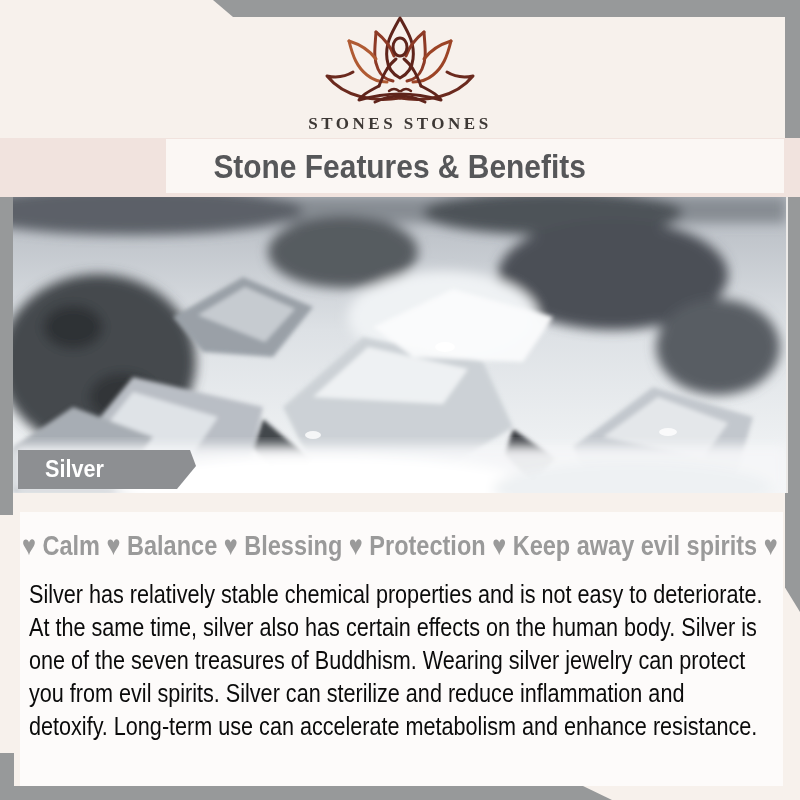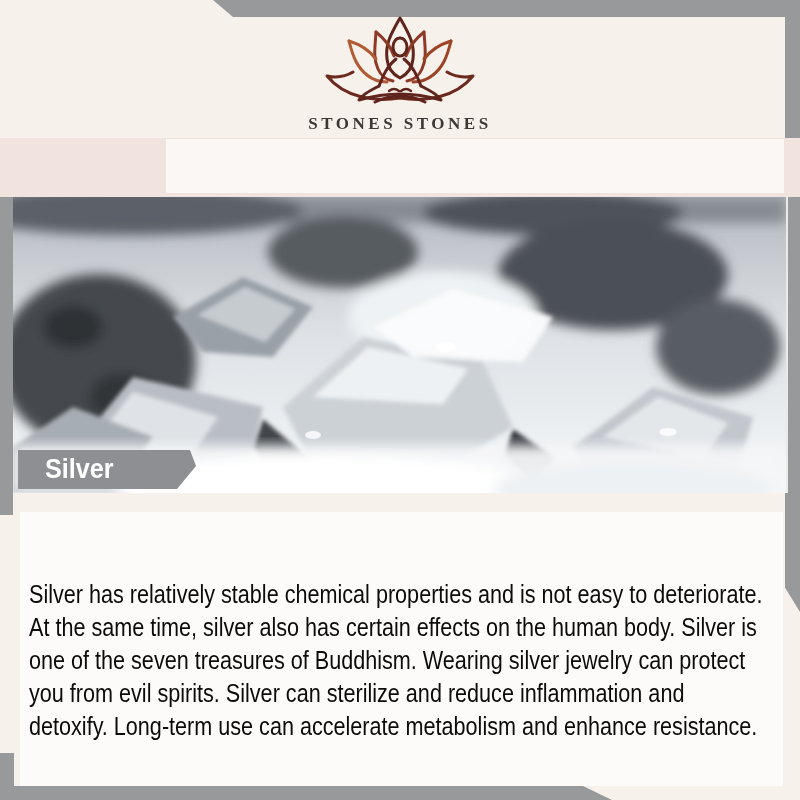--- a/index.html
+++ b/index.html
@@ -37,21 +37,21 @@
   }
   .page-title span{display:inline-block;transform:scaleX(.88);}
   
   .photo{position:absolute;left:13px;top:197px;width:773px;height:296px;overflow:hidden;
     border-right:2px solid #eceae8;}
   .photo svg{display:block;}
   
   .stone-label{
     position:absolute;left:18px;top:450px;width:178px;height:39px;background:#8d8f92;
     clip-path:polygon(0 0,172px 0,178px 16px,159px 100%,0 100%);
-    color:#ffffff;font-size:28px;font-weight:bold;line-height:38px;
+    color:#ffffff;font-size:24px;font-weight:bold;line-height:38px;
   }
   .stone-label span{display:inline-block;transform:scaleX(.9);transform-origin:left center;
     padding-left:30px;}
   
   .content-card{position:absolute;left:20px;top:512px;width:763px;height:274px;background:#fdfbfa;}
   .benefits-line{
     position:absolute;left:0;top:529px;width:800px;height:34px;
     display:flex;align-items:center;justify-content:center;
     font-size:28px;font-weight:bold;color:#9a9a9a;white-space:nowrap;
   }
@@ -99,20 +99,23 @@
         <path d="M64 72 C52 78 46 82 44 86 C58 82 70 80 85 80 C100 80 112 82 126 86 C124 82 118 78 106 72" stroke="#5f241b" stroke-width="3"></path>
         <path d="M60 88 Q85 76 110 88" stroke="#5f241b" stroke-width="3"></path>
         <path d="M74 77 Q79 73 84 77 M86 77 Q91 73 96 77" stroke="#5f241b" stroke-width="2.4"></path>
       </g>
     </svg>
   </div>
   <div class="brand-name">STONES STONES</div>
 
   <div class="title-band"></div>
   <div class="title-box"></div>
+  <div class="page-title">
+    <span>Stone Features &amp; Benefits</span>
+  </div>
 
   <div class="photo">
     <svg width="773" height="296" viewBox="0 0 773 296" preserveAspectRatio="none">
       <defs>
         <linearGradient id="bg" x1="0" y1="0" x2="0" y2="1">
           <stop offset="0" stop-color="#b4b9c0"></stop>
           <stop offset="0.45" stop-color="#dde1e5"></stop>
           <stop offset="1" stop-color="#f5f7f8"></stop>
         </linearGradient>
         <filter id="soft">
@@ -163,20 +166,23 @@
       <ellipse cx="655" cy="235" rx="9" ry="4" fill="#ffffff" opacity="0.8"></ellipse>
     </svg>
   </div>
 
   <div class="stone-label">
     <span>Silver</span>
   </div>
 
   <div class="content-card"></div>
 
+  <div class="benefits-line">
+    <span>♥ Calm ♥ Balance ♥ Blessing ♥ Protection ♥ Keep away evil spirits ♥</span>
+  </div>
 
   <div class="description">
     <div>Silver has relatively stable chemical properties and is not easy to deteriorate.</div>
     <div>At the same time, silver also has certain effects on the human body. Silver is</div>
     <div>one of the seven treasures of Buddhism. Wearing silver jewelry can protect</div>
     <div>you from evil spirits. Silver can sterilize and reduce inflammation and</div>
     <div>detoxify. Long-term use can accelerate metabolism and enhance resistance.</div>
   </div>
 
 </div>

